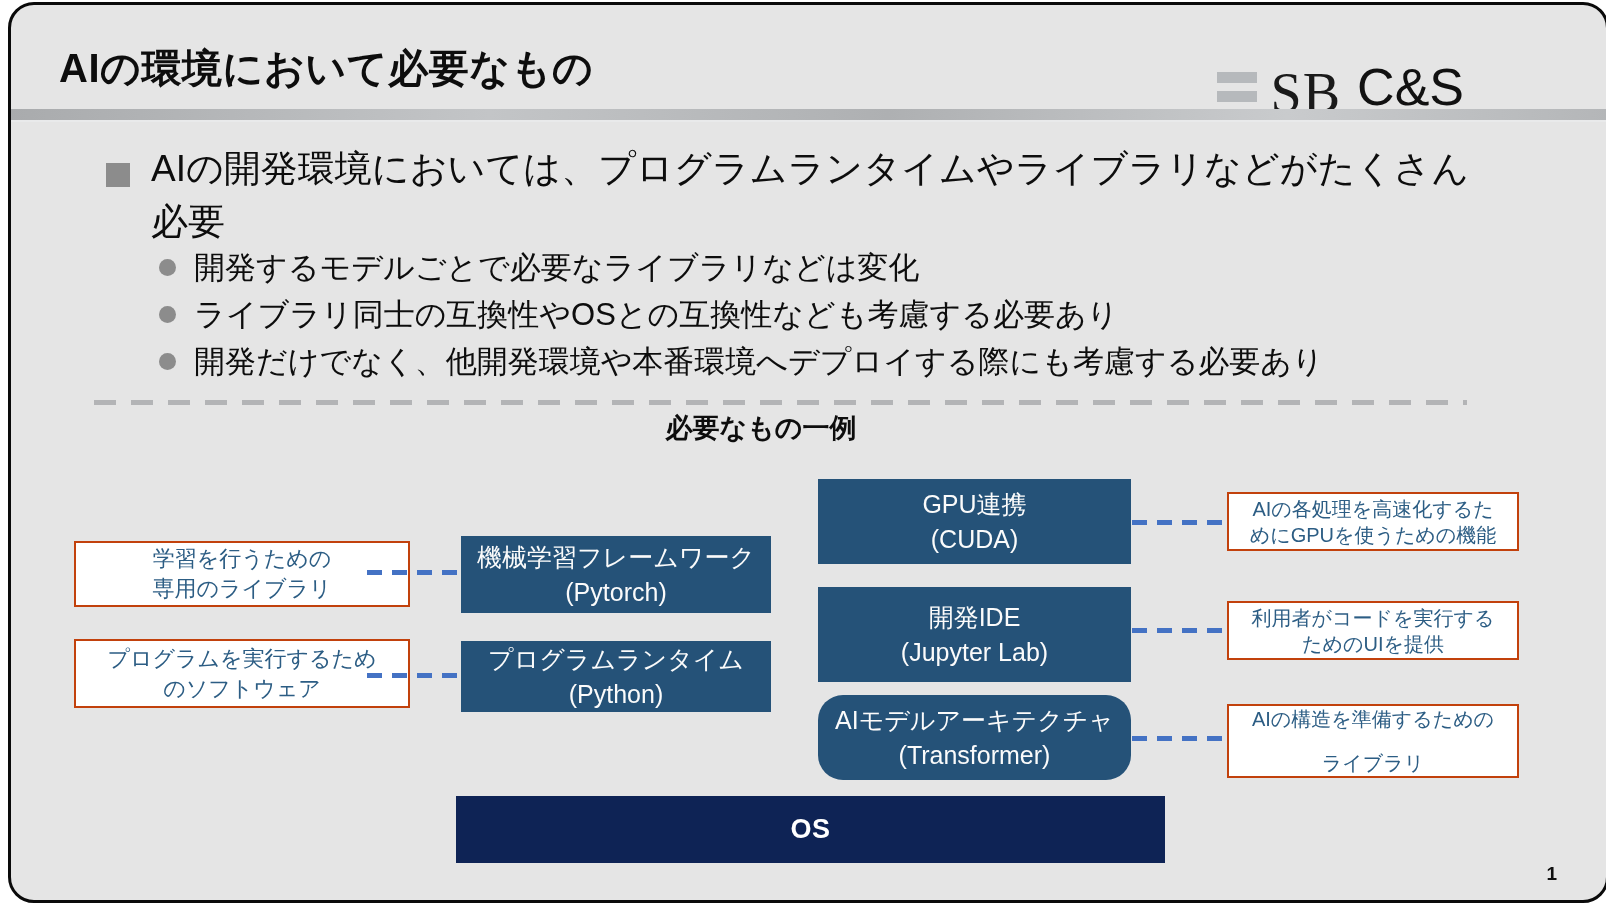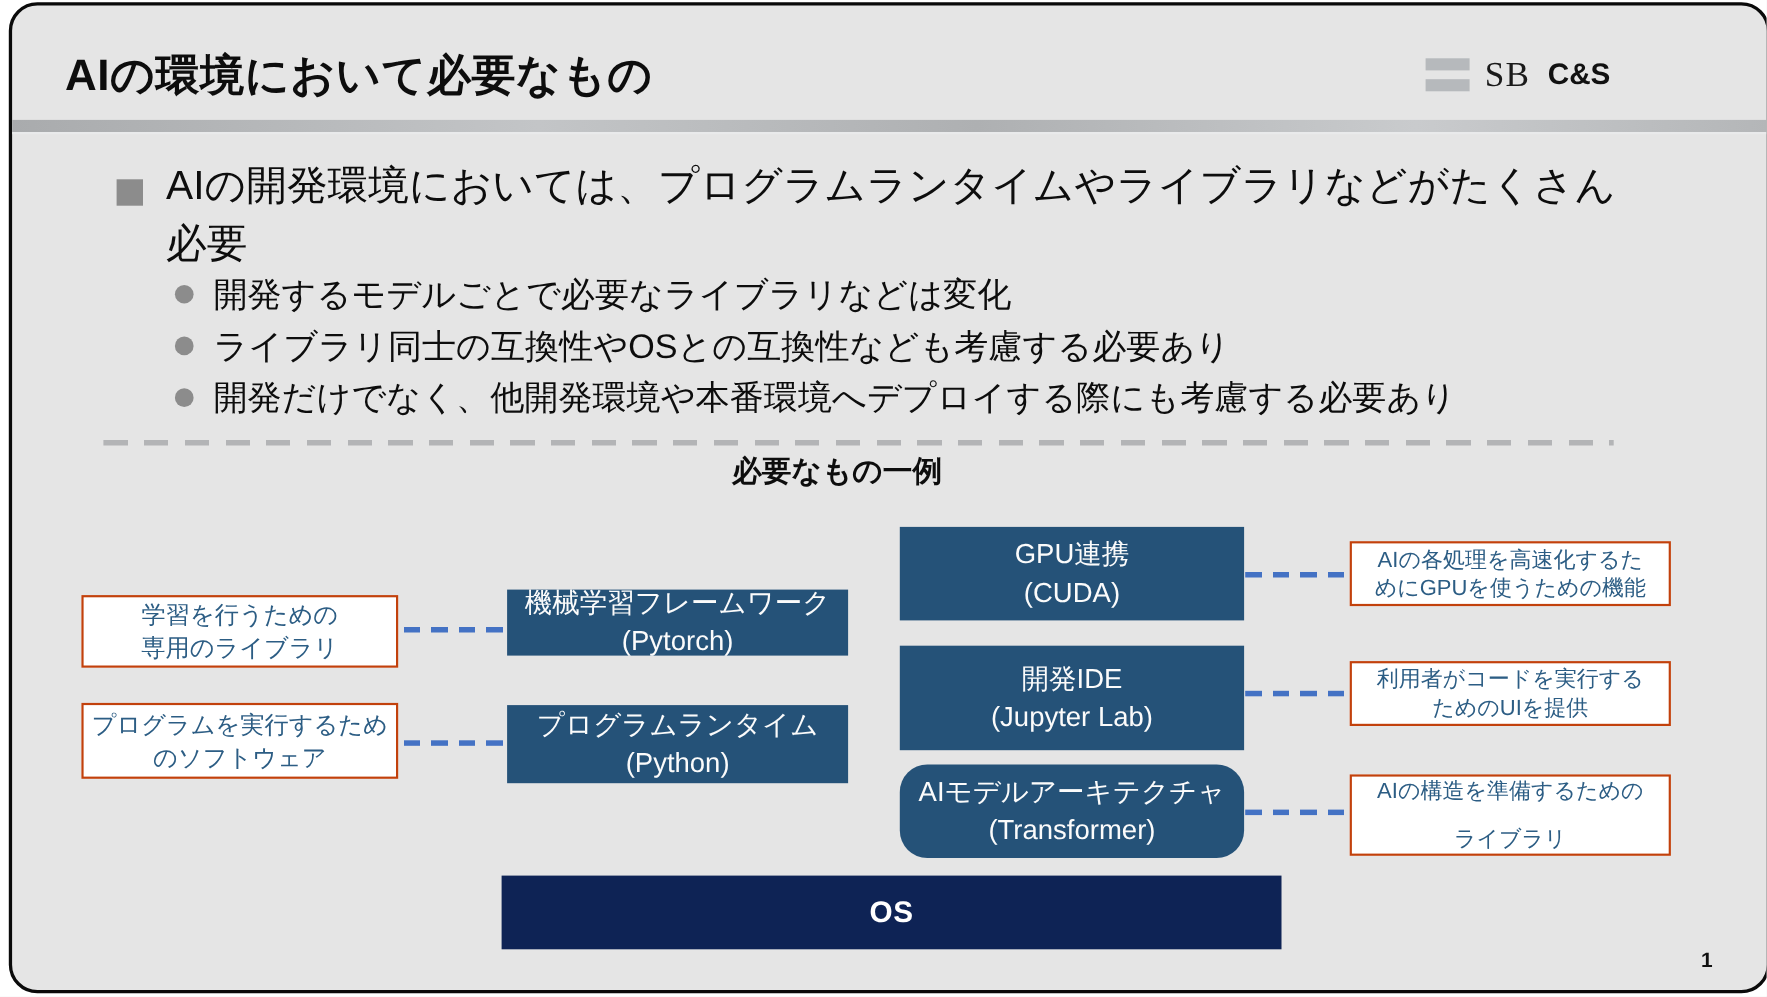--- a/index.html
+++ b/index.html
@@ -23,22 +23,22 @@
     position: absolute; left: 48px; top: 36px;
     font-size: 40px; font-weight: bold; letter-spacing: 0.5px;
     color: #0d0d0d;
   }
   .logo {
     position: absolute; right: 142px; top: 44px;
     display: flex; align-items: center; gap: 14px;
   }
   .logo-bars { display: flex; flex-direction: column; gap: 8px; }
   .logo-bar { width: 40px; height: 11px; background: #b6b9bc; }
-  .logo-sb { font-family: "Liberation Serif", "DejaVu Serif", serif; font-size: 32px; color: #1a1a1a; letter-spacing: 1px; }
-  .logo-cs { font-size: 27px; font-weight: bold; color: #111; letter-spacing: 0px; margin-left: 2px; }
+  .logo-sb { font-family: "Liberation Serif", "DejaVu Serif", serif; font-size: 56px; color: #1a1a1a; letter-spacing: 1px; margin-top: 12px; }
+  .logo-cs { font-size: 52px; font-weight: normal; color: #111; letter-spacing: 0px; margin-left: 2px; }
   .header-band {
     position: absolute; left: 0; right: 0; top: 104px; height: 13px;
     background: linear-gradient(90deg, #a9abad 0%, #c3c5c7 30%, #aeb0b2 55%, #c9cbcd 80%, #b4b6b8 100%);
     border-bottom: 2px solid #e9eaeb;
   }
   
   .main-bullet-marker {
     position: absolute; left: 95px; top: 158px;
     width: 24px; height: 24px; background: #8c8c8c;
   }
@@ -69,25 +69,25 @@
   .note-box {
     background: #fff; border: 2px solid #c2410c; color: #2c5d84;
   }
   .dark-box { background: #255278; color: #fbfbfb; text-align: right; }
   .os-box {
     position: absolute; left: 445px; top: 791px; width: 709px; height: 67px;
     background: #0e2355; color: #fff;
     display: flex; align-items: center; justify-content: center;
     font-size: 27px; font-weight: bold; letter-spacing: 0.5px;
   }
-  .lw { left: 63px; width: 288px; font-size: 22px; line-height: 1.35; }
+  .lw { left: 63px; width: 336px; font-size: 22px; line-height: 1.35; }
   .lw1 { top: 536px; height: 66px; }
   .lw2 { top: 634px; height: 69px; }
   .md { left: 450px; width: 310px; font-size: 25px; line-height: 1.4; }
-  .md1 { top: 531px; height: 60px; }
+  .md1 { top: 531px; height: 77px; }
   .md2 { top: 636px; height: 71px; }
   .rd { left: 807px; width: 313px; font-size: 25px; line-height: 1.4; }
   .rd1 { top: 474px; height: 85px; }
   .rd2 { top: 582px; height: 95px; }
   .rd3 { top: 690px; height: 85px; border-radius: 25px; }
   .rw { left: 1216px; width: 292px; font-size: 20px; line-height: 1.3; }
   .rw1 { top: 487px; height: 59px; }
   .rw2 { top: 596px; height: 59px; }
   .rw3 { top: 699px; height: 74px; justify-content: space-between; }
   .connector {

